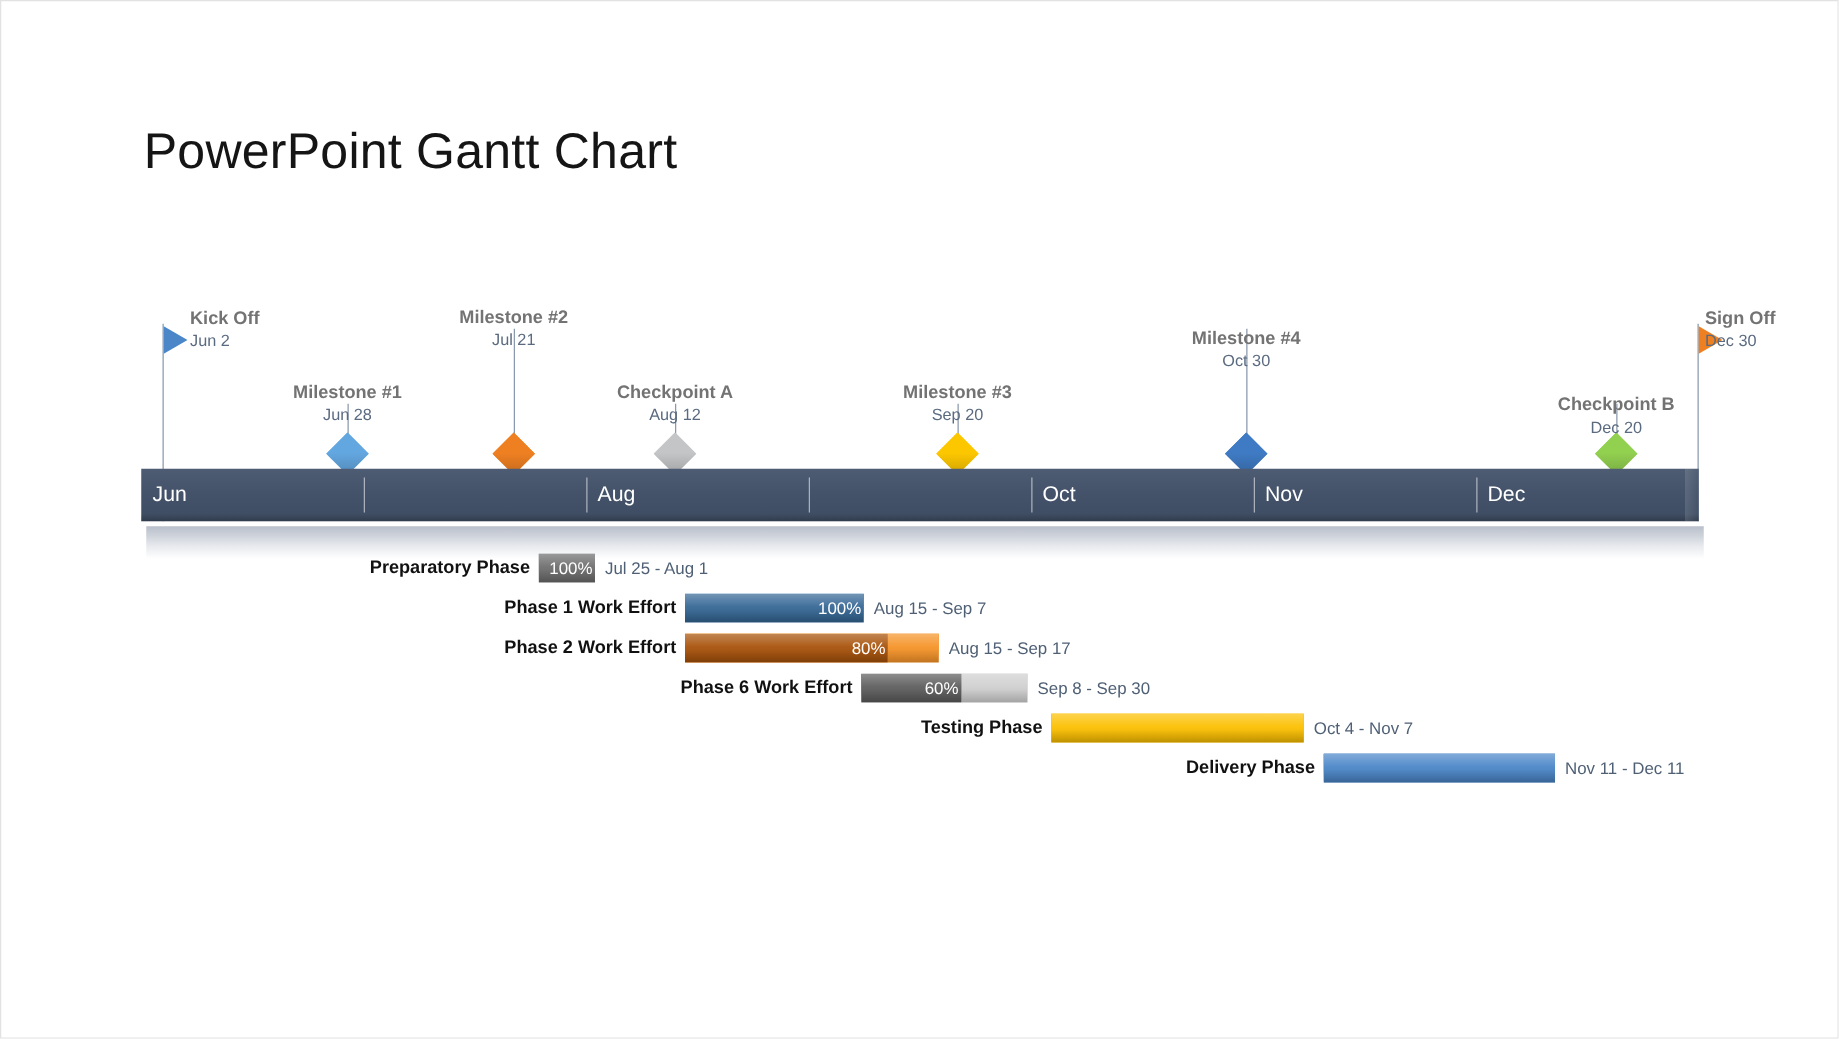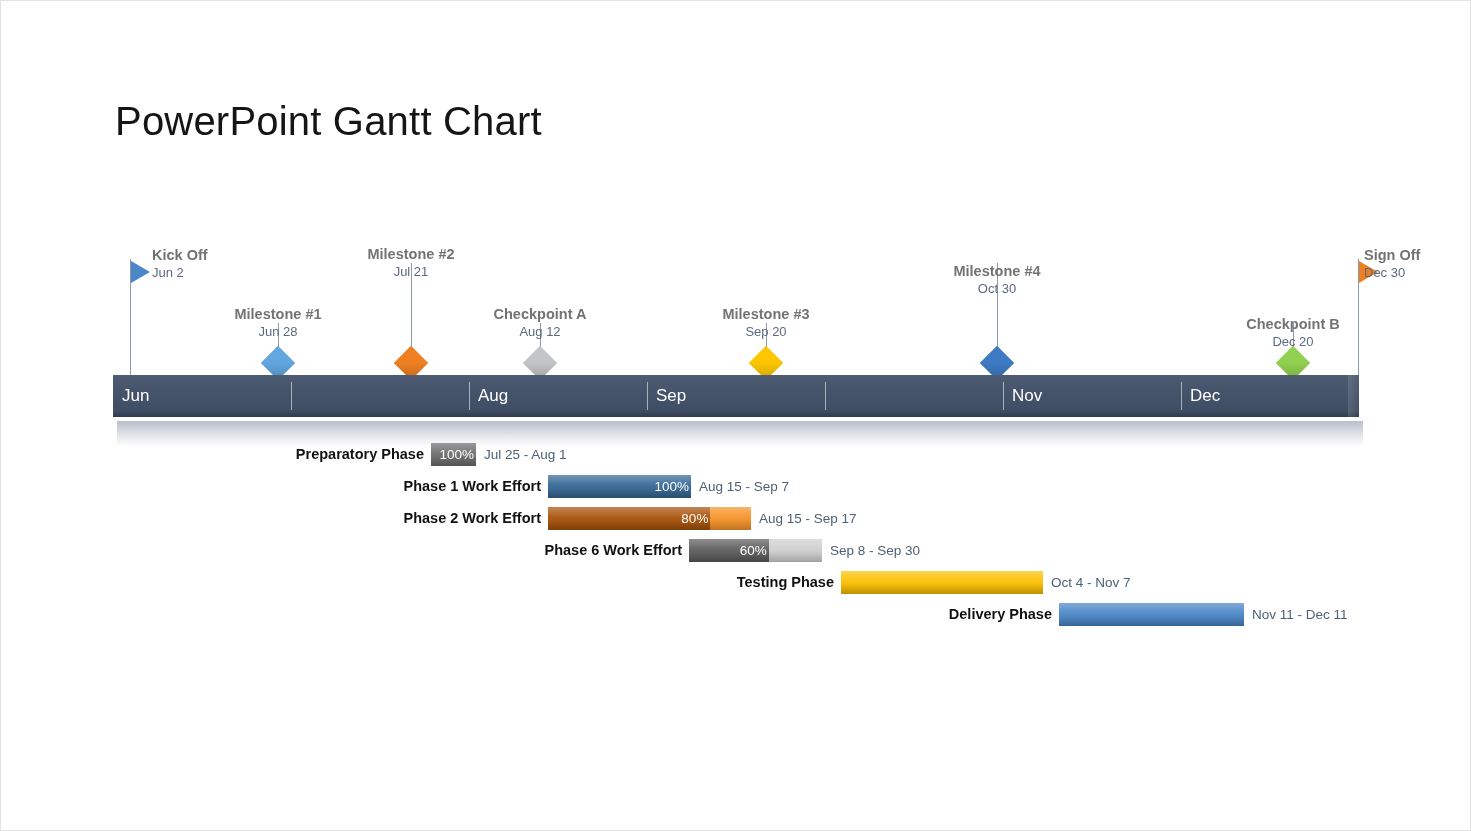--- a/index.html
+++ b/index.html
@@ -255,22 +255,22 @@
         </div>
       </div>
     </div>
 
   <div class="timeline-wrap">
     <div class="timeline-bar" id="timeline-bar">
         <div class="month" style="left: 0px; width: 178px;">Jun</div>
         <div class="month-sep" style="left: 178px;"></div>
         <div class="month" style="left: 356px; width: 178px;">Aug</div>
         <div class="month-sep" style="left: 356px;"></div>
-        <div class="month" style="left: 534px; width: 178px;">Sep</div>
         <div class="month-sep" style="left: 534px;"></div>
+        <div class="month" style="left: 712px; width: 178px;">Oct</div>
         <div class="month-sep" style="left: 712px;"></div>
         <div class="month" style="left: 890px; width: 178px;">Nov</div>
         <div class="month-sep" style="left: 890px;"></div>
         <div class="month" style="left: 1068px; width: 178px;">Dec</div>
         <div class="month-sep" style="left: 1068px;"></div>
       </div>
     <div class="band-shadow"></div>
   </div>
 
   <div id="tasks-layer">

